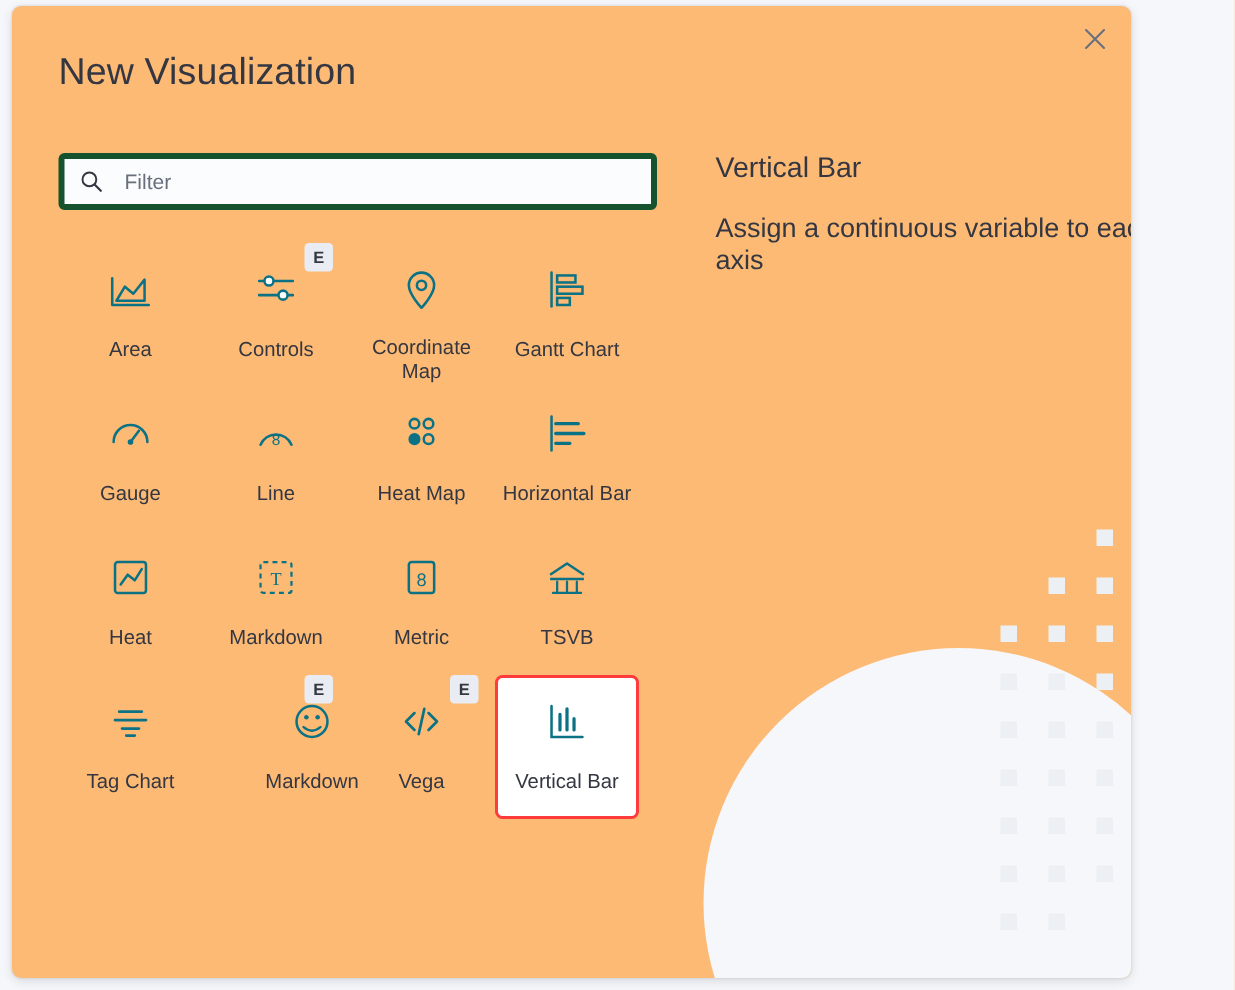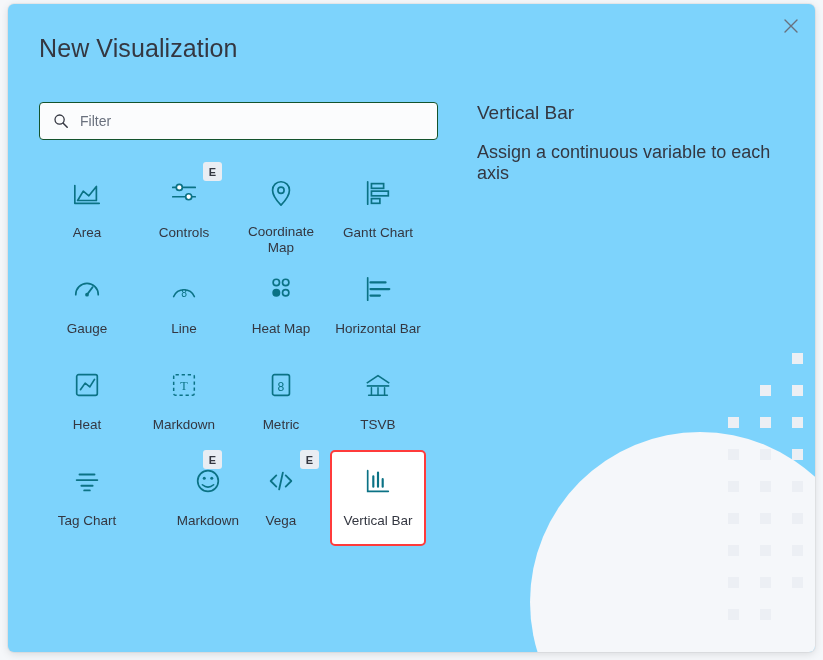--- a/index.html
+++ b/index.html
@@ -10,23 +10,23 @@
   body {
     width: 823px;
     height: 660px;
     font-family: "Liberation Sans", sans-serif;
     overflow: hidden;
   }
   .modal {
     position: absolute;
     left: 8px;
     top: 4px;
-    width: 807px;
+    width: 746px;
     height: 648px;
-    background: #7dd3fc;
+    background: #fdba74;
     border-radius: 6px;
     box-shadow: 0 2px 8px rgba(0,0,0,0.12), 0 0 0 1px rgba(0,0,0,0.04);
     overflow: hidden;
   }
   .bg-decor {
     position: absolute;
     right: 0;
     bottom: 0;
     width: 300px;
     height: 300px;
@@ -83,21 +83,21 @@
     position: absolute;
     left: 31px;
     top: 98px;
     width: 399px;
     height: 38px;
   }
   .search-input {
     width: 100%;
     height: 100%;
     box-sizing: border-box;
-    border: 1px solid #14532d;
+    border: 4px solid #14532d;
     border-radius: 4px;
     background: #fbfcfd;
     padding: 0 12px 0 40px;
     font-size: 14px;
     color: #343741;
     font-family: "Liberation Sans", sans-serif;
     outline: none;
   }
   .search-input::placeholder { color: #69707d; }
   .search-icon {

